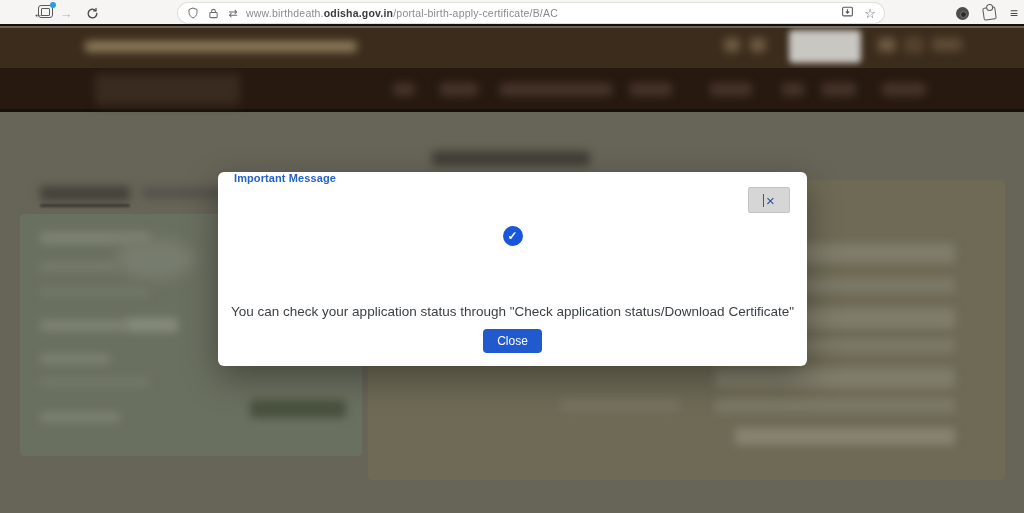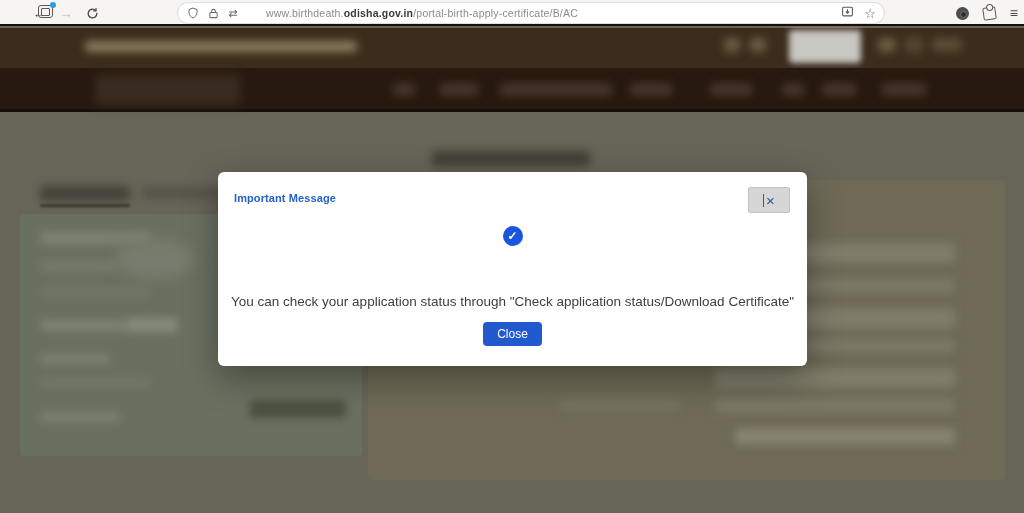--- a/index.html
+++ b/index.html
@@ -17,21 +17,21 @@
                border:1.6px solid #5a5a5a; border-radius:3px; }
   .tabs-icon::before { content:""; position:absolute; left:2px; top:2px; width:7px; height:6px;
                border:1.4px solid #5a5a5a; border-radius:1px; }
   .tabs-icon .dot { position:absolute; right:-4px; top:-4px; width:6px; height:6px;
                background:#2a9fe0; border-radius:50%; }
   .urlbar { position:absolute; left:178px; top:3px; width:706px; height:20px;
             background:#ffffff; border-radius:10px; display:flex; align-items:center;
             padding:0 8px; box-shadow:0 0 0 1px #e2e0dd; }
   .urlbar .uicon { width:14px; height:14px; margin-right:6px; color:#6b6b6b; flex:0 0 auto;
                    display:flex; align-items:center; justify-content:center; font-size:11px; }
-  .urltext { font-size:10.5px; color:#8a8a8a; white-space:nowrap; letter-spacing:.2px;margin-left:20px; }
+  .urltext { font-size:10.5px; color:#8a8a8a; white-space:nowrap; letter-spacing:.2px; }
   .urltext b { color:#3a3a3a; font-weight:bold; }
   .url-right { margin-left:auto; display:flex; align-items:center; gap:10px; }
   .chrome-right { position:absolute; right:6px; top:3px; display:flex; align-items:center; gap:14px; height:20px; }
   .ext-circle { width:13px; height:13px; border-radius:50%; background:#4d4d4d; position:relative; }
   .ext-circle::after { content:""; position:absolute; left:4px; top:4px; width:5px; height:5px;
                        border-radius:50%; background:#2b2b2b; border:1px solid #777; }
   .puzzle-icon { width:13px; height:13px; border:1.4px solid #5a5a5a; border-radius:2px; position:relative; transform:rotate(-8deg); }
   .puzzle-icon::after { content:""; position:absolute; left:3px; top:-4px; width:5px; height:5px;
                         background:#f6f5f3; border:1.4px solid #5a5a5a; border-radius:50%; }
   .menu-glyph { font-size:14px; color:#4a4a4a; }
@@ -45,35 +45,35 @@
   .content { position:absolute; left:0; top:87px; width:1024px; height:398px; background:#676458; }
   .panel-left { position:absolute; left:20px; top:99px; width:342px; height:242px;
                 background:#6a7060; border-radius:4px; }
   .panel-right { position:absolute; left:368px; top:65px; width:637px; height:300px;
                  background:#6e6a56; border-radius:4px; }
 
   
   .modal { position:absolute; left:218px; top:172px; width:589px; height:194px;
            background:#ffffff; border-radius:6px; z-index:100;
            box-shadow:0 12px 34px rgba(0,0,0,.35); }
-  .modal-title { position:absolute; left:16px; top:20px; font-size:11px; font-weight:bold;
+  .modal-title { position:absolute; left:16px; top:0; font-size:11px; font-weight:bold;
                  color:#2563c7; letter-spacing:.1px; }
   .modal-x { position:absolute; right:17px; top:15px; width:42px; height:26px;
              background:#d6d6d6; border:1px solid #c3c3c3; border-radius:2px;
              display:flex; align-items:center; justify-content:center;
              color:#2d4f9e; font-size:15px; cursor:pointer; }
   .modal-x .caret { width:1px; height:13px; background:#555; margin-right:2px; }
   .check-wrap { position:absolute; left:0; top:54px; width:100%; display:flex; justify-content:center; }
   .check-circle { width:20px; height:20px; border-radius:50%; background:#1a56db;
                   color:#ffffff; font-size:12px; font-weight:bold;
                   display:flex; align-items:center; justify-content:center; }
   .msg { position:absolute; left:0; width:100%; text-align:center; font-size:13.5px; color:#3a3f44; }
   .msg1 { top:92px; }
-  .msg2 { top:122px;text-align:center; }
-  .close-wrap { position:absolute; left:0; top:150px; width:100%; display:flex; justify-content:center; }
+  .msg2 { top:132px;text-align:center; }
+  .close-wrap { position:absolute; left:0; top:157px; width:100%; display:flex; justify-content:center; }
   .close-btn { background:#2159ce; color:#ffffff; border:none; border-radius:4px;
                font-size:12px; padding:5px 14px; cursor:pointer; font-family:"Liberation Sans", sans-serif; }
 </style>
 </head>
 <body>
 
 <div id="screen">
 
   <div class="chrome">
     <div class="tabs-icon">

